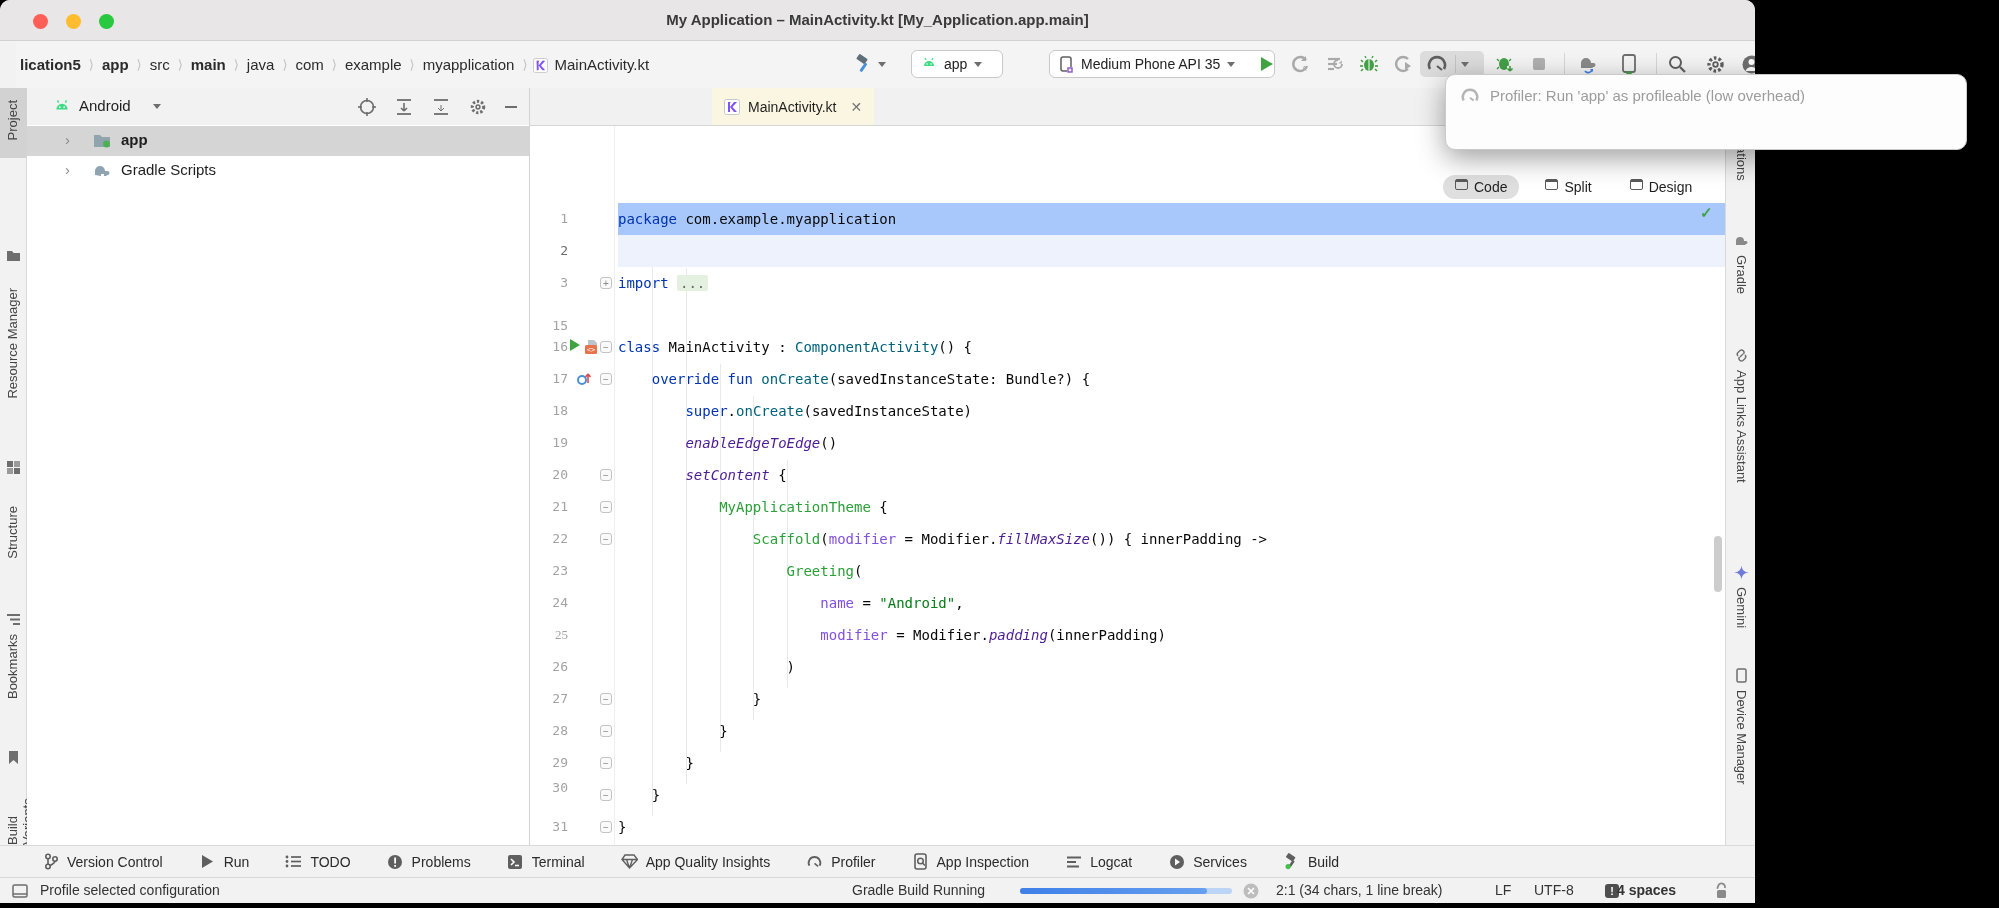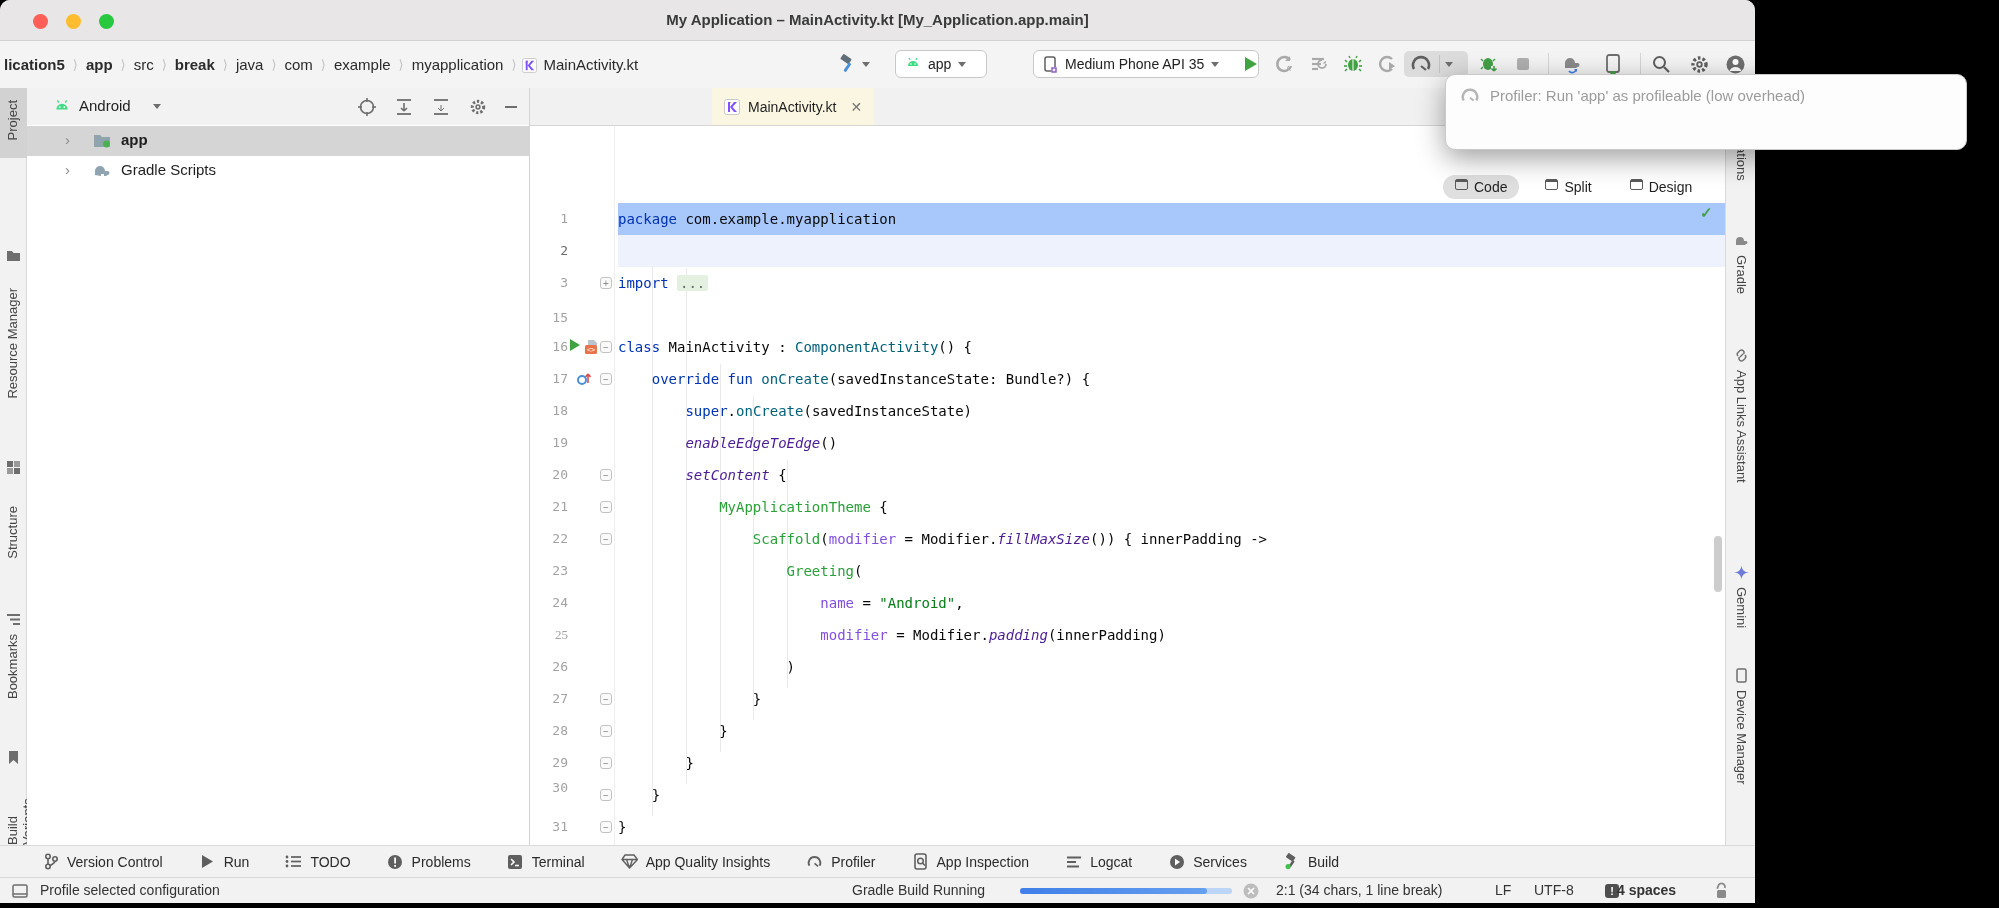--- a/index.html
+++ b/index.html
@@ -5,21 +5,21 @@
   html,body{margin:0;padding:0;background:#000;}
   #screen{position:relative;width:1999px;height:908px;background:#000;overflow:hidden;
     font-family:"Liberation Sans",sans-serif;-webkit-font-smoothing:antialiased;}
   #window{position:absolute;left:0;top:0;width:1755px;height:903px;background:#f2f2f2;
     border-radius:10px 10px 0 0;overflow:hidden;}
   
   #titlebar{position:absolute;left:0;top:0;width:1755px;height:40px;background:#e8e6e6;border-bottom:1px solid #d2d0d0;}
   .tl{position:absolute;top:14px;width:15px;height:15px;border-radius:50%;}
   #title-text{position:absolute;left:0;right:0;top:11px;text-align:center;font-size:15px;font-weight:bold;color:#3a3a3a;}
   
-  #toolbar{position:absolute;left:0;top:41px;width:1776px;height:47px;background:#f5f4f4;border-bottom:5px solid #ef4444;}
+  #toolbar{position:absolute;left:16px;top:41px;width:1776px;height:47px;background:#f5f4f4;border-bottom:5px solid #ef4444;}
   #breadcrumbs{position:absolute;left:2px;top:0;height:47px;display:flex;align-items:center;font-size:15px;color:#2b2b2b;white-space:nowrap;}
   .crumb{padding:0 2px;}
   .crumb.bold{font-weight:bold;}
   .crumb-sep{color:#c2c2c2;font-size:13px;padding:0 6px;}
   .tb-box{position:absolute;top:9px;height:28px;background:#fff;border:1px solid #c9c9c9;border-radius:6px;
     display:flex;align-items:center;padding:0 9px;font-size:14px;color:#222;gap:7px;box-sizing:border-box;}
   .dd-arrow{width:0;height:0;border-left:4.5px solid transparent;border-right:4.5px solid transparent;border-top:5px solid #6e6e6e;}
   .tbicon{position:absolute;top:12px;width:22px;height:22px;display:flex;align-items:center;justify-content:center;}
   .tb-sep{position:absolute;top:12px;width:1px;height:22px;background:#d6d6d6;}
   #gauge-btn{position:absolute;left:1404px;top:10px;width:64px;height:26px;background:#dcdcdc;border-radius:5px;display:flex;align-items:center;}
@@ -96,21 +96,21 @@
   </div>
 
   <div id="toolbar">
     <div id="breadcrumbs">
           <span class="crumb bold">lication5</span>
           <span class="crumb-sep">⟩</span>
           <span class="crumb bold">app</span>
           <span class="crumb-sep">⟩</span>
           <span class="crumb">src</span>
           <span class="crumb-sep">⟩</span>
-          <span class="crumb bold">break</span>
+          <span class="crumb bold">main</span>
           <span class="crumb-sep">⟩</span>
           <span class="crumb">java</span>
           <span class="crumb-sep">⟩</span>
           <span class="crumb">com</span>
           <span class="crumb-sep">⟩</span>
           <span class="crumb">example</span>
           <span class="crumb-sep">⟩</span>
           <span class="crumb">myapplication</span>
           <span class="crumb-sep">⟩</span>
           <svg width="15" height="15" viewBox="0 0 16 16" style="margin: 0px 4px -2px 0px;">
@@ -371,21 +371,21 @@
     <div class="iguide" style="left:223px;top:270px;height:324px;"></div>
     <div class="iguide" style="left:257px;top:334px;height:228px;"></div>
     <div id="code-lines">
           <div class="lnum" style="top: 77px;">1</div>
           <div class="code-row sel" style="top: 77px;"><span class="cl-kw">package</span><span class="cl-pl"> com.example.myapplication</span></div>
           <div class="lnum cur" style="top: 109px;">2</div>
           <div class="code-row caret" style="top: 109px;"></div>
           <div class="lnum" style="top: 141px;">3</div>
           <div class="fold" style="top: 151px;">+</div>
           <div class="code-row" style="top: 141px;"><span class="cl-kw">import</span><span class="cl-pl"> </span><span class="cl-fold">...</span></div>
-          <div class="lnum" style="top: 176px;">15</div>
+          <div class="lnum" style="top: 184px;">15</div>
           <div class="code-row" style="top: 173px;"></div>
           <div class="lnum" style="top: 205px;">16</div>
           <div style="position: absolute; height: 16px; top: 213px; left: 40px;">
             <div style="width:0;height:0;border-top:6px solid transparent;border-bottom:6px solid transparent;border-left:10px solid #3fa342;"></div>
           </div>
           <div style="position: absolute; height: 16px; top: 213px; left: 54px;"><svg width="16" height="16" viewBox="0 0 16 16">
               <path d="M4 1 h6 l3 3 v4 h-9 z" fill="#b9c4cc"></path>
               <rect x="1" y="6" width="12" height="9" rx="1.5" fill="#e8734a"></rect>
               <text x="7" y="13" font-size="7" fill="#fff" text-anchor="middle" font-family="DejaVu Sans Mono">&lt;&gt;</text>
             </svg></div>

